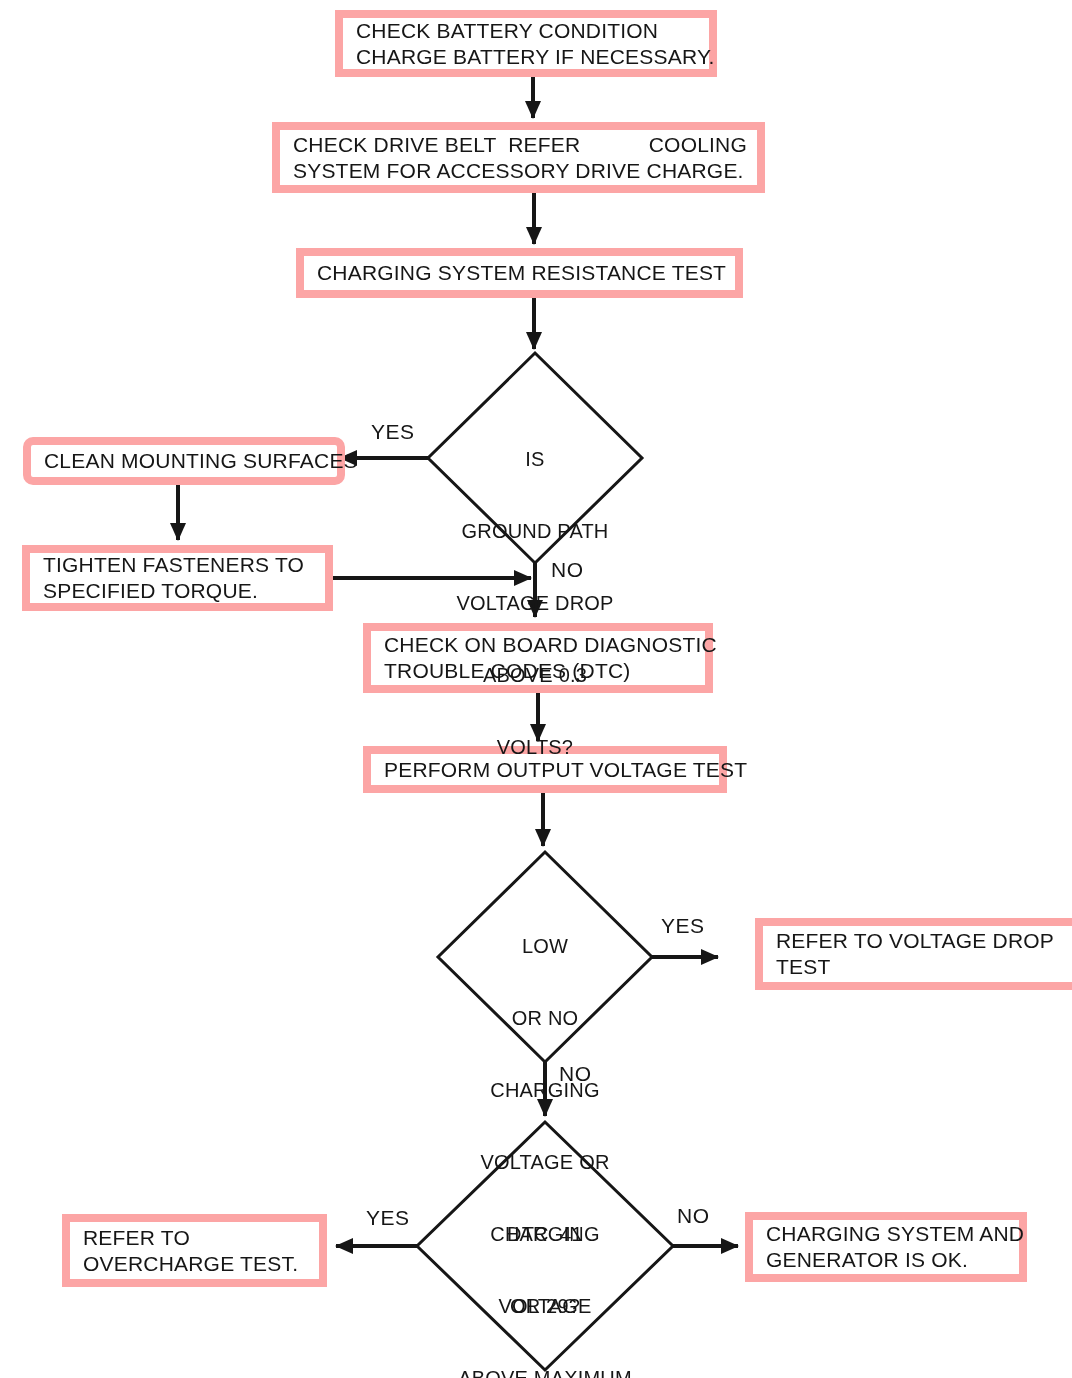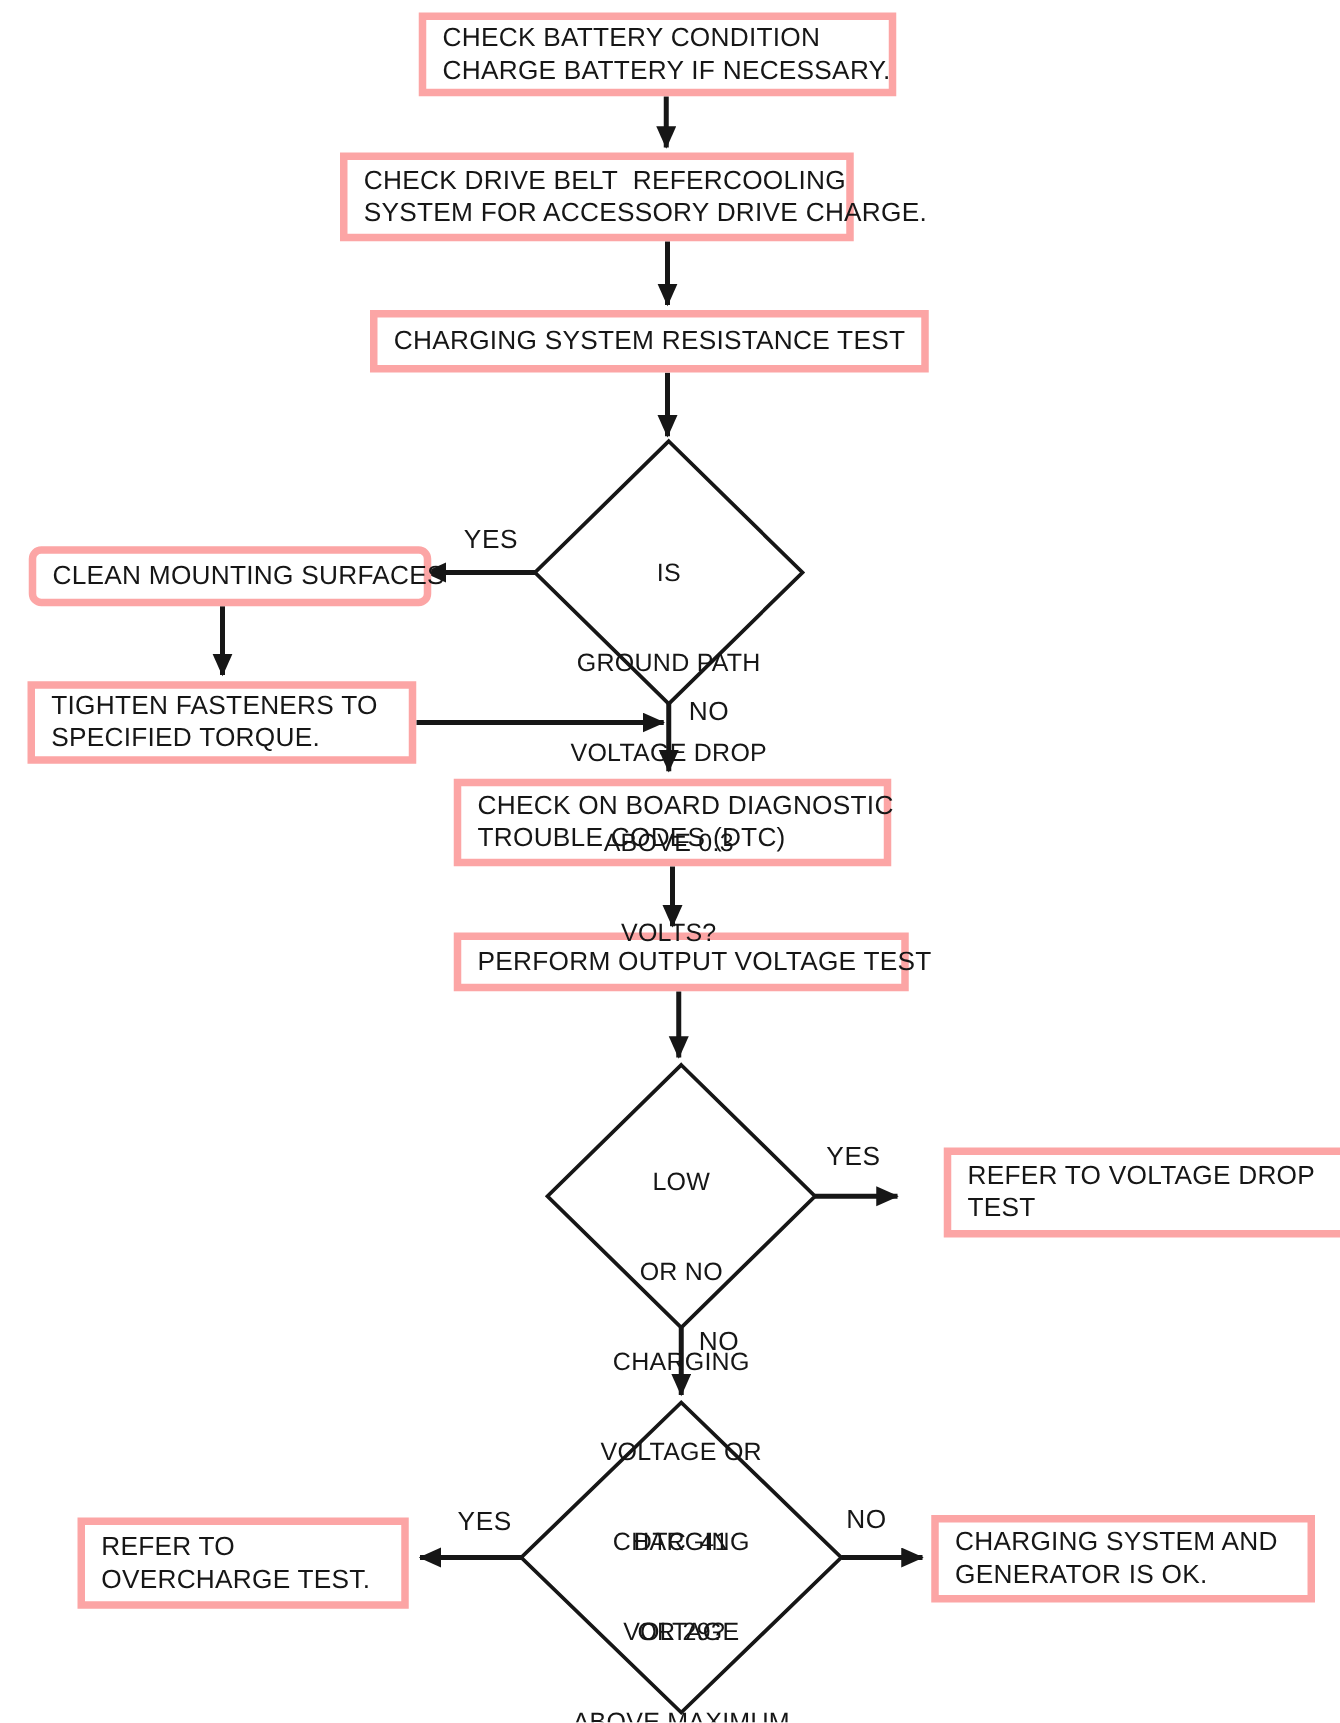--- a/index.html
+++ b/index.html
@@ -19,21 +19,21 @@
   .wires {
     position: absolute;
     left: 0;
     top: 0;
     z-index: 1;
   }
   .box {
     position: absolute;
     box-sizing: border-box;
     background: #ffffff;
-    border: 6px solid #fca5a5;
+    border: 8px solid #fca5a5;
     z-index: 2;
     display: flex;
     flex-direction: column;
     justify-content: center;
     padding: 4px 10px 4px 13px;
     font-size: 21px;
     line-height: 26px;
     letter-spacing: 0.2px;
     white-space: pre;
   }
@@ -92,21 +92,21 @@
     <polygon points="535,353 642,458 535,563 428,458" fill="#ffffff" stroke="#161616" stroke-width="3"></polygon>
     <polygon points="545,852 652,957 545,1062 438,957" fill="#ffffff" stroke="#161616" stroke-width="3"></polygon>
     <polygon points="545,1122 673,1246 545,1370 417,1246" fill="#ffffff" stroke="#161616" stroke-width="3"></polygon>
   </svg>
 
   <div class="box" style="left:335px; top:10px; width:382px; height:67px;">
     <div>CHECK BATTERY CONDITION</div>
     <div>CHARGE BATTERY IF NECESSARY.</div>
   </div>
 
-  <div class="box" style="left:272px; top:122px; width:411px; height:71px; ">
+  <div class="box" style="left:272px; top:122px; width:493px; height:71px; ">
     <div class="row">
       <span>CHECK DRIVE BELT  REFER</span>
       <span>COOLING</span>
     </div>
     <div>SYSTEM FOR ACCESSORY DRIVE CHARGE.</div>
   </div>
 
   <div class="box" style="left:296px; top:248px; width:447px; height:50px; ">
     <div>CHARGING SYSTEM RESISTANCE TEST</div>
   </div>
@@ -132,21 +132,21 @@
   <div class="box" style="left:723px; top:918px; width:333px; height:72px;margin-left:32px;">
     <div>REFER TO VOLTAGE DROP</div>
     <div>TEST</div>
   </div>
 
   <div class="box" style="left:62px; top:1214px; width:265px; height:73px;">
     <div>REFER TO</div>
     <div>OVERCHARGE TEST.</div>
   </div>
 
-  <div class="box" style="left:745px; top:1212px; width:307px; height:70px;">
+  <div class="box" style="left:745px; top:1212px; width:282px; height:70px;">
     <div>CHARGING SYSTEM AND</div>
     <div>GENERATOR IS OK.</div>
   </div>
 
   <div class="dtext" style="left:425px; top:399px; width:220px;">
     <div>IS</div>
     <div>GROUND PATH</div>
     <div>VOLTAGE DROP</div>
     <div>ABOVE 0.3</div>
     <div>VOLTS?</div>

